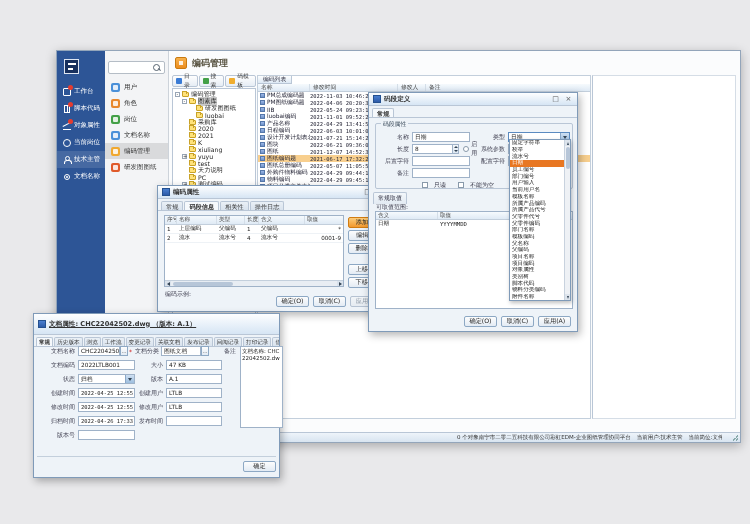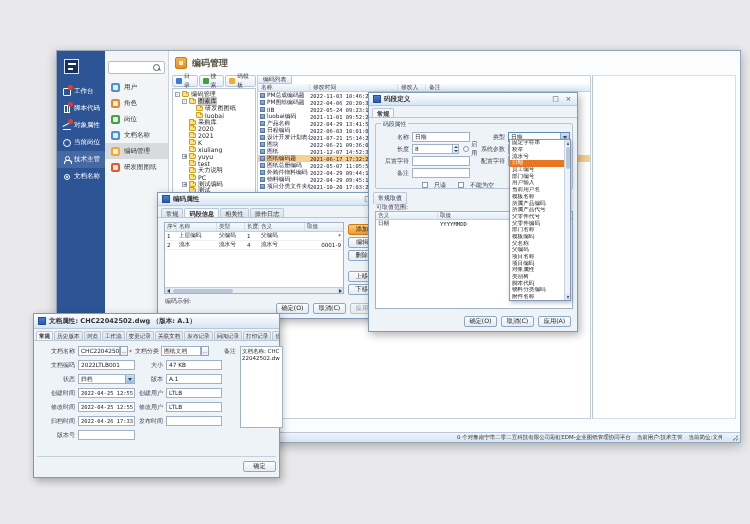--- a/index.html
+++ b/index.html
@@ -91,21 +91,21 @@
 .btn.disabled{color:#8b97a5;background:linear-gradient(#f2f5f8,#e5ebf1);border-color:#b5c2d2;}
 .btn.orange{background:linear-gradient(#fccb79,#f2992e);border-color:#d07c12;}
 .inp{background:#fff;border:1px solid #9fb2c8;height:10px;font-size:5.8px;display:inline-flex;align-items:center;padding:0 2px;color:#222;overflow:hidden;white-space:nowrap;}
 .cb{width:6px;height:6px;border:1px solid #8899aa;background:#fff;flex:none;}
 .cb.round{border-radius:50%;}
 .tri-d{width:0;height:0;border-left:2.5px solid transparent;border-right:2.5px solid transparent;border-top:3px solid #345;}
 .tri-u{width:0;height:0;border-left:2.5px solid transparent;border-right:2.5px solid transparent;border-bottom:3px solid #345;}
 .tri-l{width:0;height:0;border-top:2.5px solid transparent;border-bottom:2.5px solid transparent;border-right:3px solid #345;}
 .tri-r{width:0;height:0;border-top:2.5px solid transparent;border-bottom:2.5px solid transparent;border-left:3px solid #345;}
 
-#dlg-code{left:157px;top:192px;width:233px;height:127px;z-index:10;}
+#dlg-code{left:157px;top:185px;width:233px;height:127px;z-index:10;}
 .cp-table{position:absolute;left:6px;top:29px;width:180px;height:72px;background:#fff;border:1px solid #9fb2c8;overflow:hidden;}
 #cp-thead{display:flex;height:9px;background:linear-gradient(#f6fafd,#dfeaf5);border-bottom:1px solid #c3cfdc;font-size:5.6px;color:#444;}
 .cth{display:flex;align-items:center;padding-left:2px;border-right:1px solid #d4dee8;overflow:hidden;white-space:nowrap;}
 .cth.cthx{flex:1;border-right:none;}
 .cprow{display:flex;height:9px;font-size:5.6px;align-items:center;border-bottom:1px solid #eef2f6;}
 .cpc{padding-left:2px;overflow:hidden;white-space:nowrap;}
 .cpc.cpcx{flex:1;text-align:right;padding-right:2px;}
 .hscroll{position:absolute;left:0;right:0;bottom:0;height:6px;background:#e8edf3;border-top:1px solid #c3cfdc;display:flex;align-items:center;}
 .hs-btn{width:6px;height:6px;display:flex;align-items:center;justify-content:center;background:#d9e2ec;flex:none;}
 .hs-thumb{width:60px;height:4px;background:#b7c6d8;border-radius:2px;margin-left:2px;}
@@ -145,21 +145,21 @@
 #seg-dd{position:absolute;left:140px;top:46px;width:62px;height:162px;background:#fff;border:1px solid #7f9ab8;z-index:5;box-shadow:1px 2px 4px rgba(0,0,0,.25);padding-right:6px;overflow:hidden;}
 .opt{height:6.7px;display:flex;align-items:center;padding-left:2px;font-size:5.6px;white-space:nowrap;overflow:hidden;}
 .opt.sel{background:#e87722;color:#fff;}
 .dd-sb{position:absolute;right:0;top:0;bottom:0;width:6px;background:#eef1f5;border-left:1px solid #c8d2de;}
 .dd-up,.dd-dn{position:absolute;left:0;width:5px;height:6px;display:flex;align-items:center;justify-content:center;background:#dde4ec;}
 .dd-up{top:0;}.dd-dn{bottom:0;}
 .dd-up .tri-u,.dd-dn .tri-d{border-left-width:1.8px;border-right-width:1.8px;}
 .dd-th{position:absolute;left:0.5px;top:7px;width:4px;height:22px;background:#b7c6d8;border-radius:2px;}
 
 #dlg-doc{left:33px;top:313px;width:247px;height:165px;z-index:30;}
-#dlg-doc .dlg-title{height:15px;}
+#dlg-doc .dlg-title{height:21px;text-decoration:underline;}
 #doc-tabs{display:flex;gap:1px;padding:2px 2px 0;height:12px;border-bottom:1px solid #b9c6d6;overflow:hidden;}
 .doc-fields{position:absolute;left:4px;top:30px;right:3px;bottom:24px;}
 .drow{display:flex;align-items:center;height:14px;font-size:6px;}
 .dl1{width:40px;text-align:right;padding-right:3px;color:#445;white-space:nowrap;flex:none;}
 .di1{width:57px;flex:none;}
 .di-name{width:42px;flex:none;}
 .dl2{width:31px;text-align:right;padding-right:3px;color:#445;white-space:nowrap;flex:none;}
 .di2{width:56px;flex:none;}
 .dlc{width:28px;text-align:right;padding-right:2px;color:#445;white-space:nowrap;flex:none;}
 .dic{width:40px;flex:none;}

